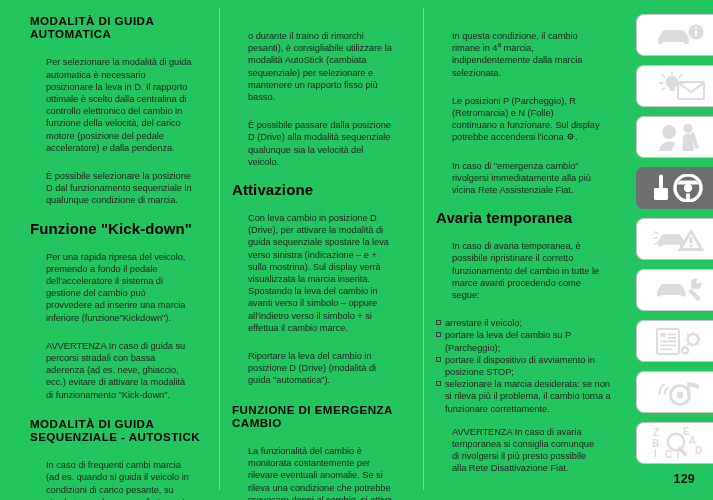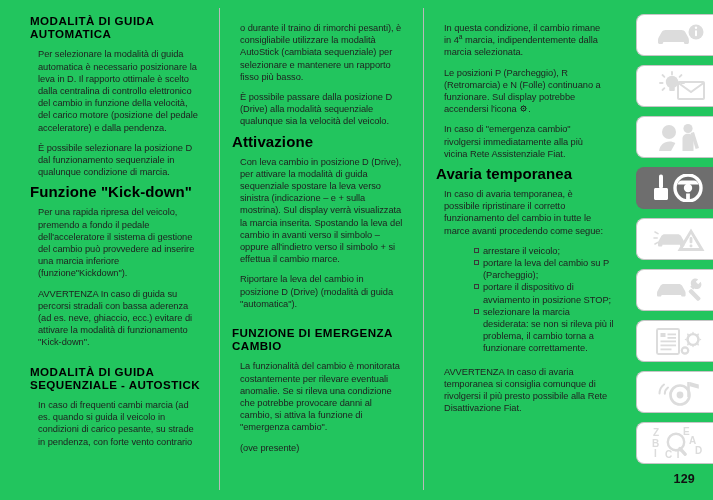--- a/index.html
+++ b/index.html
@@ -67,21 +67,21 @@
     line-height: 12px;
     font-weight: bold;
     letter-spacing: 0.1px;
     margin: 8px 0 0 0;
     color: #000;
   }
 
   p.body {
     font-size: 9.3px;
     line-height: 12.2px;
-    margin: 8px;
+    margin: 16px;
     color: #1f1f1f;
     letter-spacing: -0.05px;
   }
   p.body + p.body { margin-top: 0; }
   p.body.gap { margin-top: 11px; }
 
   .sup { font-size: 6.6px; vertical-align: super; line-height: 0; }
 
   
   ul.sq-list {
@@ -89,21 +89,20 @@
     margin: 0;
     padding: 0;
   }
   ul.sq-list li {
     position: relative;
     font-size: 9.3px;
     line-height: 12.2px;
     padding-left: 9px;
     color: #1f1f1f;
     letter-spacing: -0.05px;
-    margin-left: 38px;
   }
   ul.sq-list li .marker {
     position: absolute;
     left: 0;
     top: 3px;
     width: 5px;
     height: 5px;
     border: 1.2px solid #3a3a3a;
     box-sizing: border-box;
   }

